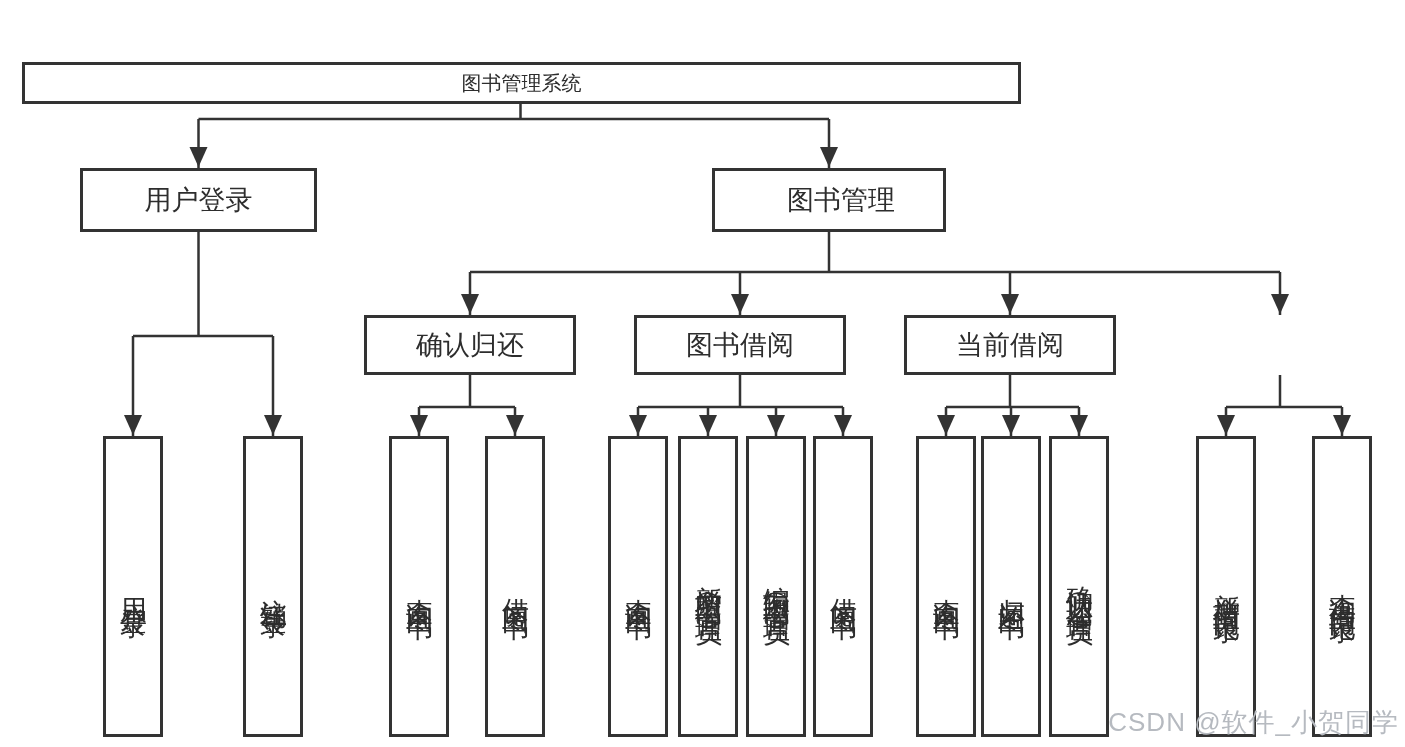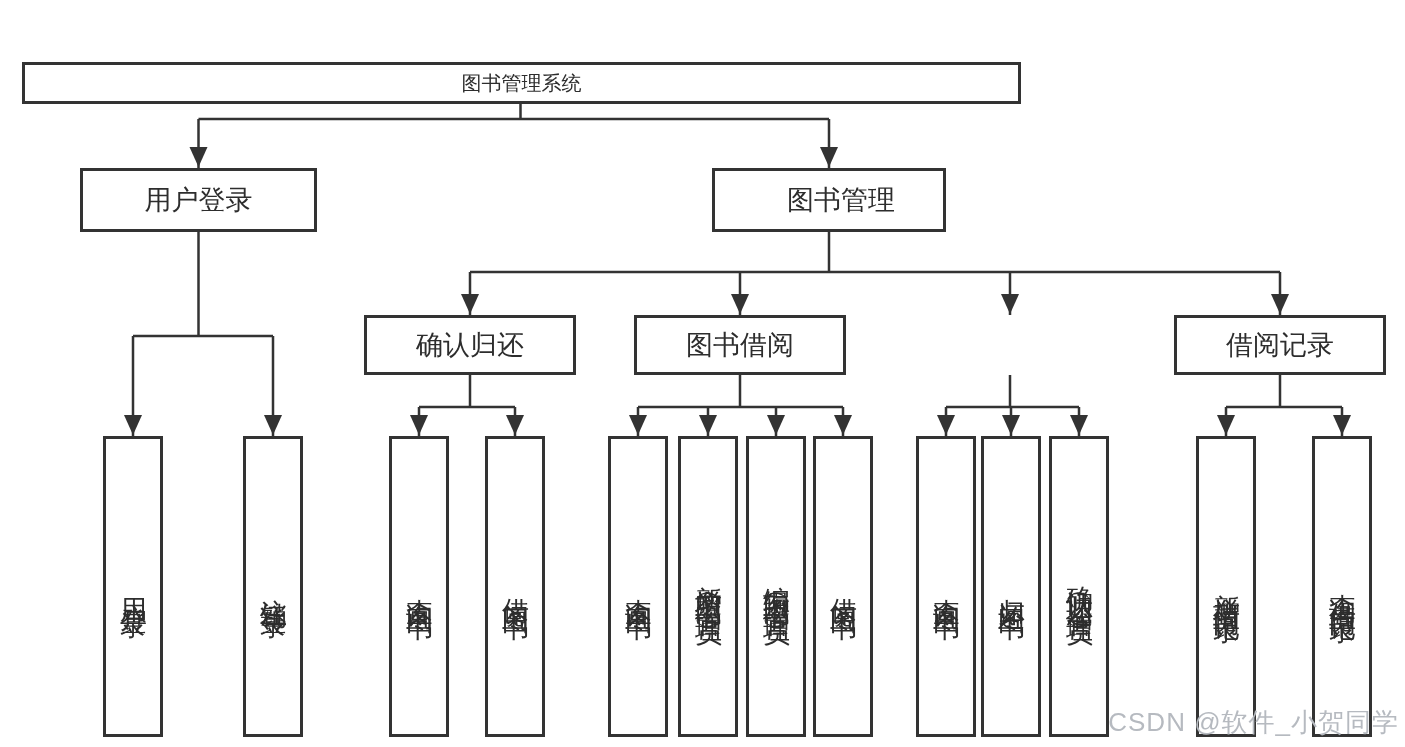--- a/index.html
+++ b/index.html
@@ -119,22 +119,22 @@
   <div class="box lvl2" style="left:712px; top:168px; width:234px; height:64px;padding-left:24px;">
     <span>图书管理</span>
   </div>
 
   <div class="box lvl3" style="left:364px; top:315px; width:212px; height:60px;">
     <span>确认归还</span>
   </div>
   <div class="box lvl3" style="left:634px; top:315px; width:212px; height:60px;">
     <span>图书借阅</span>
   </div>
-  <div class="box lvl3" style="left:1174px; top:315px; width:212px; height:60px;">
-    <span>借阅记录</span>
+  <div class="box lvl3" style="left:904px; top:315px; width:212px; height:60px;">
+    <span>当前借阅</span>
   </div>
 
   <div class="box leaf" style="left:103px; top:436px; width:60px; height:301px;">
     <span class="vlabel">用户登录</span>
   </div>
   <div class="box leaf" style="left:243px; top:436px; width:60px; height:301px;">
     <span class="vlabel">注销登录</span>
   </div>
 
   <div class="box leaf" style="left:389px; top:436px; width:60px; height:301px;">

